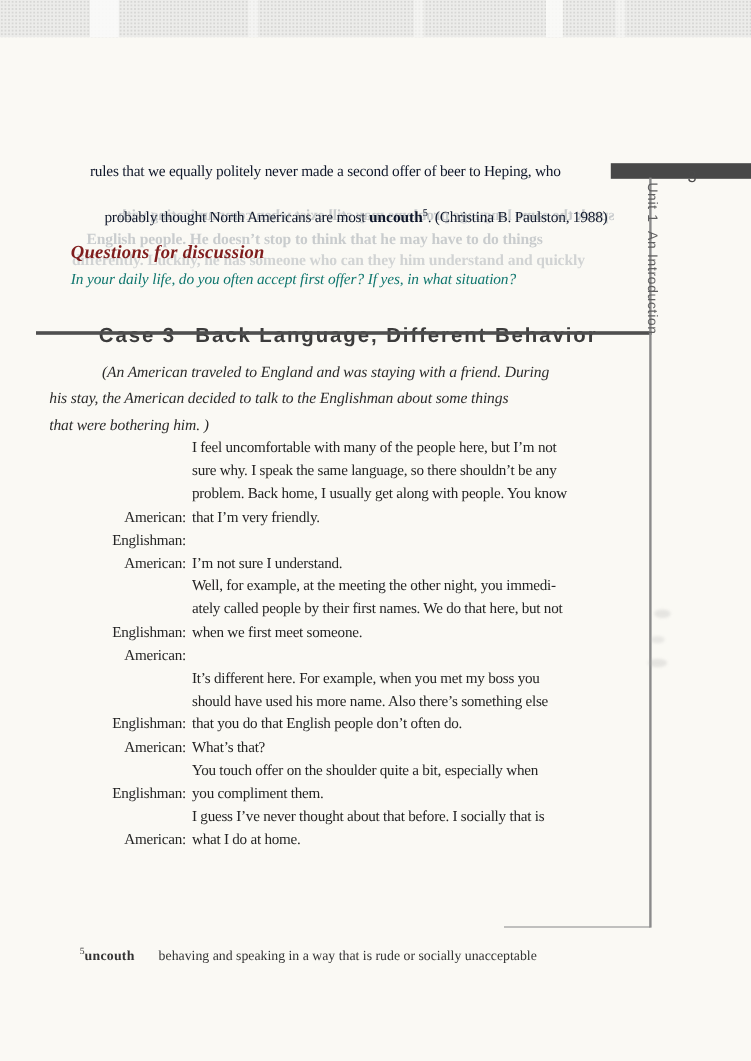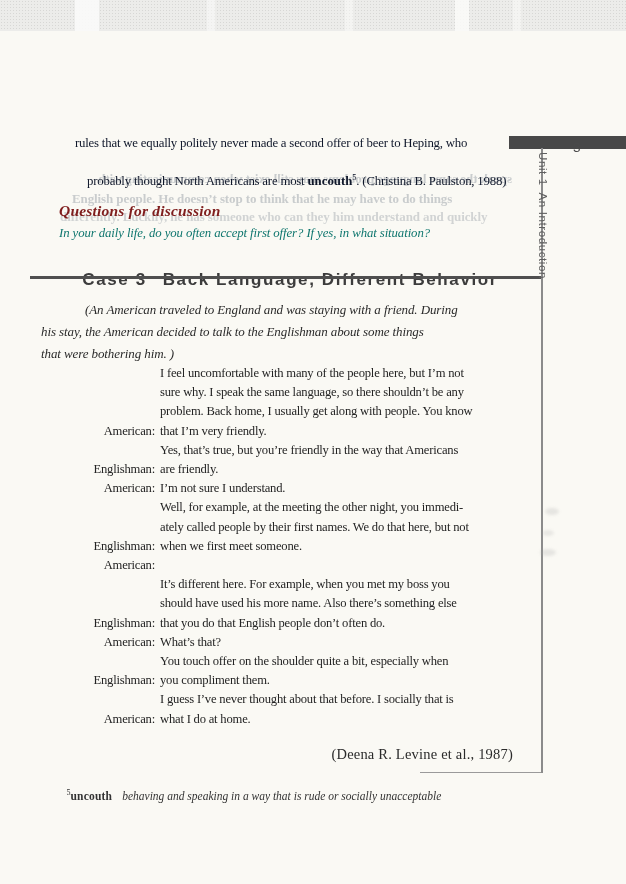--- a/index.html
+++ b/index.html
@@ -79,21 +79,21 @@
     position:absolute;left:537px;top:152px;
     writing-mode:vertical-rl;white-space:pre;
     font-family:"Liberation Sans", sans-serif;font-size:11.5px;letter-spacing:.6px;color:#5f5f5f;
   }
   .page-number{position:absolute;left:573px;top:140px;font-family:"Liberation Sans", sans-serif;font-size:13.5px;color:#4a4a4a;}
 
   
   .footnote{position:absolute;left:55px;top:776px;font-size:11.5px;color:#333;white-space:pre;}
   .footnote sup{font-size:8px;}
   .footnote b{letter-spacing:.2px;}
-  .footnote .definition{margin-left:10px;font-style:italic;}
+  .footnote .definition{margin-left:20px;}
 
   .smudge{position:absolute;background:#a9a9a9;border-radius:50%;filter:blur(1.5px);}
   .smudge-1{left:545px;top:508px;width:14px;height:7px;opacity:.25;}
   .smudge-2{left:542px;top:530px;width:12px;height:6px;opacity:.22;}
   .smudge-3{left:540px;top:549px;width:16px;height:7px;opacity:.25;}
 </style>
 </head>
 <body>
 
 <div class="canvas">
@@ -130,22 +130,20 @@
   <div class="dialogue">
     <div class="turn">
       <div class="speaker">American:</div>
       <div class="speech">I feel uncomfortable with many of the people here, but I’m not
 sure why. I speak the same language, so there shouldn’t be any
 problem. Back home, I usually get along with people. You know
 that I’m very friendly.</div>
     </div>
     <div class="turn">
       <div class="speaker">Englishman:</div>
-      <div class="speech">Yes, that’s true, but you’re friendly in the way that Americans
-are friendly.</div>
     </div>
     <div class="turn">
       <div class="speaker">American:</div>
       <div class="speech">I’m not sure I understand.</div>
     </div>
     <div class="turn">
       <div class="speaker">Englishman:</div>
       <div class="speech">Well, for example, at the meeting the other night, you immedi-
 ately called people by their first names. We do that here, but not
 when we first meet someone.</div>
@@ -168,21 +166,20 @@
       <div class="speech">You touch offer on the shoulder quite a bit, especially when
 you compliment them.</div>
     </div>
     <div class="turn">
       <div class="speaker">American:</div>
       <div class="speech">I guess I’ve never thought about that before. I socially that is
 what I do at home.</div>
     </div>
   </div>
 
-  <div class="citation">(Deena R. Levine et al., 1987)</div>
   <div class="citation-underline"></div>
 
   <div class="header-bar"></div>
   <div class="sidebar-rule"></div>
   <div class="sidebar-label">Unit 1  An Introduction</div>
   <div class="page-number">3</div>
 
   <div class="footnote">
     <sup>5</sup><b>uncouth</b><span class="definition">behaving and speaking in a way that is rude or socially unacceptable</span>
   </div>

